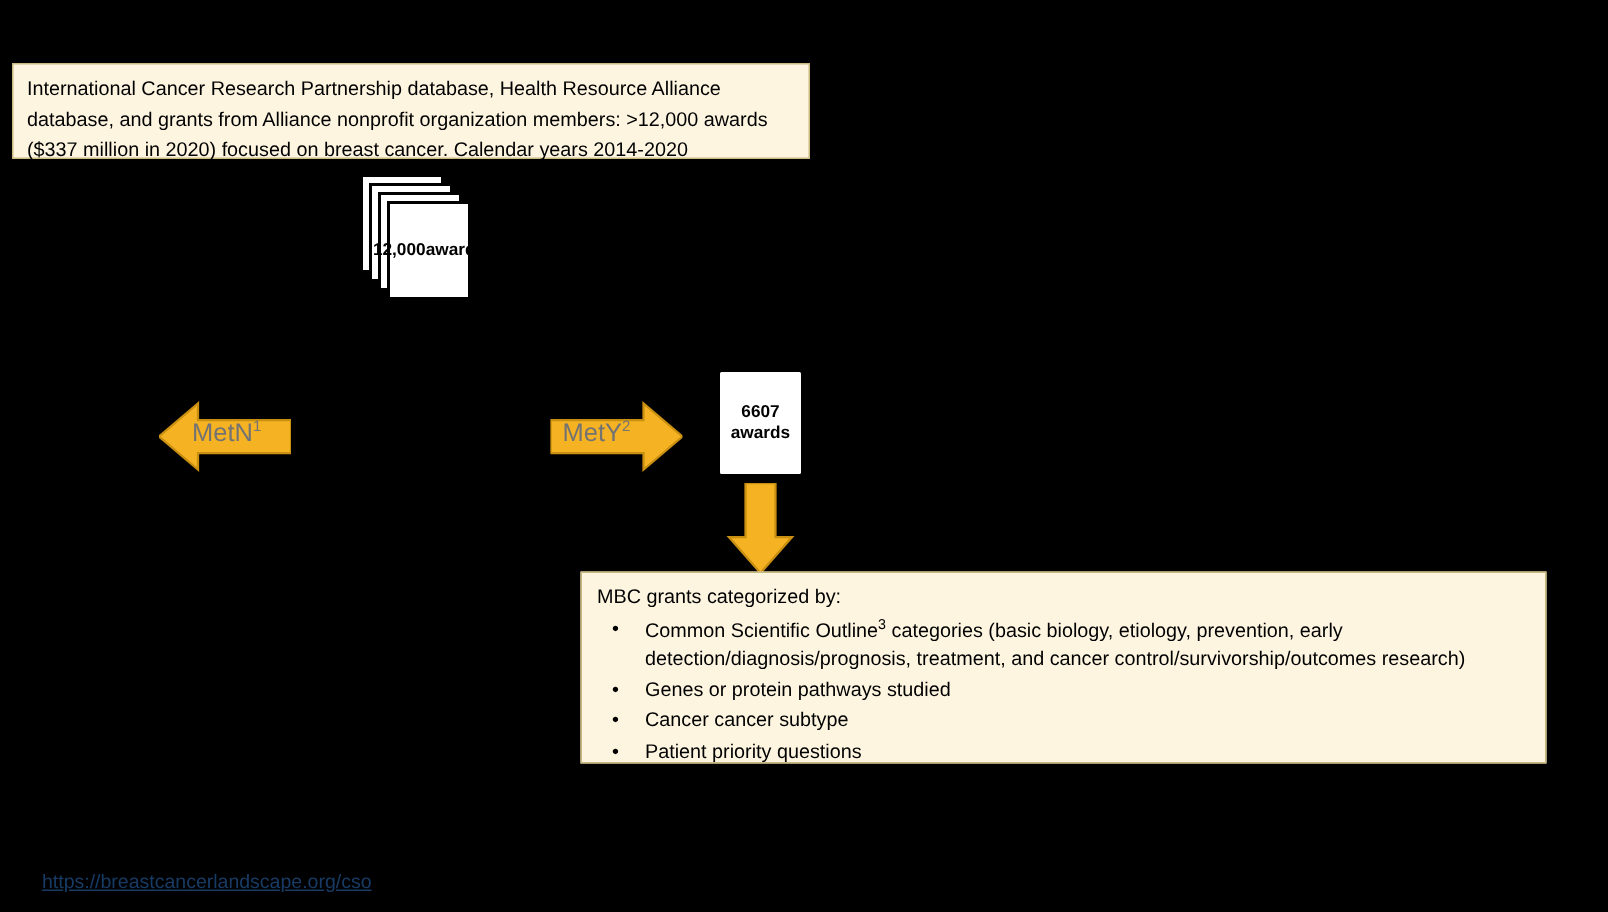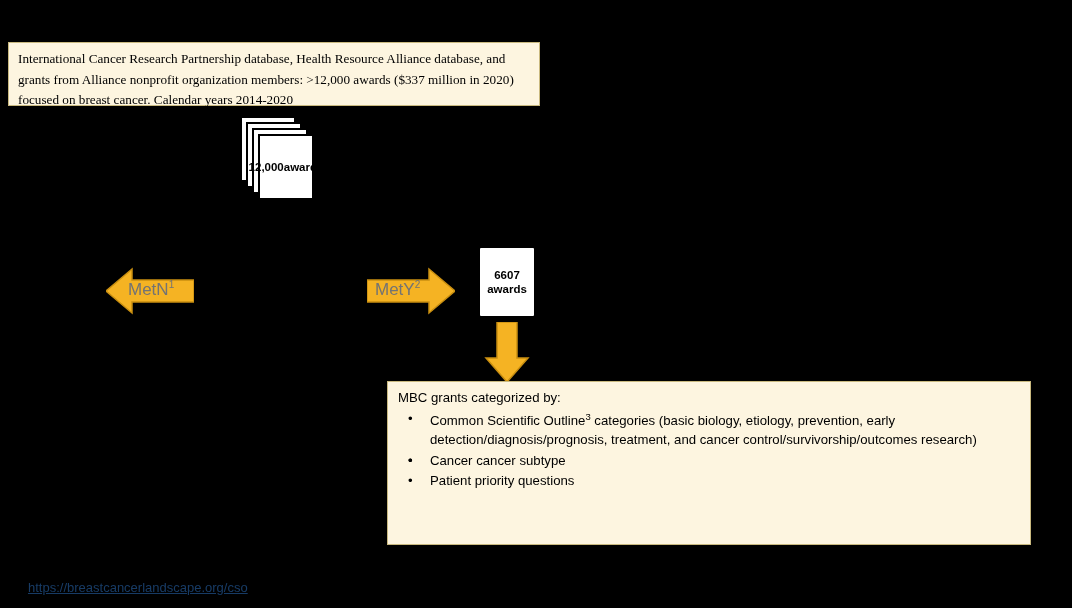--- a/index.html
+++ b/index.html
@@ -30,21 +30,20 @@
     top: 42px;
     width: 532px;
     height: 64px;
     background: #fdf5e0;
     border: 1px solid #c9b97f;
     box-sizing: border-box;
     padding: 6px 9px 4px 9px;
     font-size: 13.2px;
     line-height: 1.56;
     color: #000;
-    font-family: Liberation Serif, serif;
   }
 
   
   .doc-stack {
     position: absolute;
     left: 240px;
     top: 116px;
     width: 78px;
     height: 86px;
   }
@@ -125,21 +124,21 @@
   .arrow-label sup { font-size: 10px; }
   .lbl-metn { left: 128px; top: 279px; }
   .lbl-mety { left: 375px; top: 279px; }
 
   
   .cat-box {
     position: absolute;
     left: 387px;
     top: 381px;
     width: 644px;
-    height: 164px;
+    height: 128px;
     background: #fdf5e0;
     border: 1px solid #c9b97f;
     box-sizing: border-box;
     padding: 7px 8px 6px 10px;
     font-size: 13.2px;
     line-height: 1.42;
   }
   .cat-title { margin: 0 0 2px 0; }
   .cat-list {
     margin: 0;
@@ -218,21 +217,21 @@
     </svg>
   </div>
 
   <div class="cat-box">
     <p class="cat-title">MBC grants categorized by:</p>
     <ul class="cat-list">
       <li>
         <span class="bullet">•</span><span>Common Scientific Outline</span><sup>3</sup><span> categories (basic biology, etiology, prevention, early detection/diagnosis/prognosis,  treatment, and cancer control/survivorship/outcomes  research)</span>
       </li>
       <li>
-        <span class="bullet">•</span>
+        <span class="bullet">•</span><span>Genes or protein pathways studied</span>
       </li>
       <li>
         <span class="bullet">•</span><span>Cancer cancer subtype</span>
       </li>
       <li>
         <span class="bullet">•</span><span>Patient priority questions</span>
       </li>
     </ul>
   </div>
 

